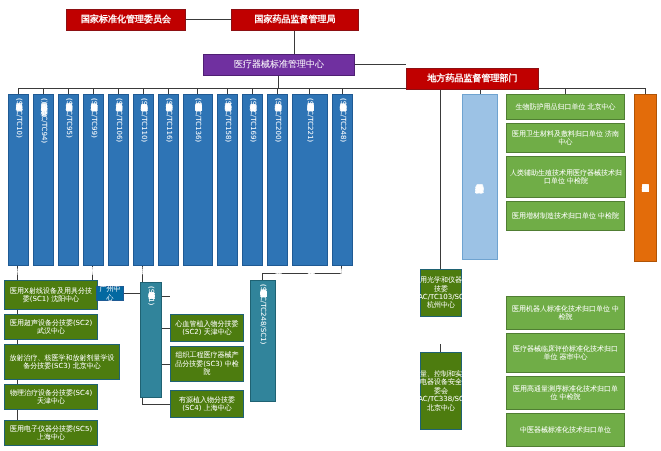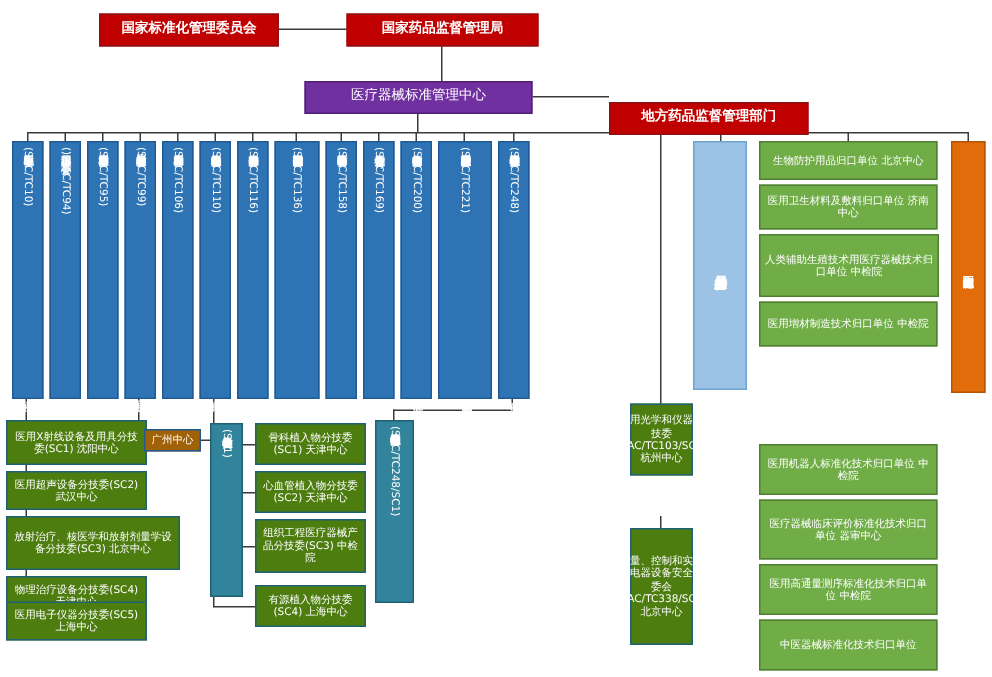--- a/index.html
+++ b/index.html
@@ -138,34 +138,31 @@
   </div>
   <div class="hbox" style="left:4px;top:314px;width:94px;height:26px">
     <div><span>医用超声设备分技委(SC2)</span> <span>武汉中心</span></div>
   </div>
   <div class="hbox" style="left:4px;top:344px;width:116px;height:36px">
     <div><span>放射治疗、核医学和放射剂量学设备分技委(SC3)</span> <span>北京中心</span></div>
   </div>
   <div class="hbox" style="left:4px;top:384px;width:94px;height:26px">
     <div><span>物理治疗设备分技委(SC4)</span> <span>天津中心</span></div>
   </div>
-  <div class="hbox" style="left:4px;top:401px;width:94px;height:26px">
+  <div class="hbox" style="left:4px;top:420px;width:94px;height:26px">
     <div><span>医用电子仪器分技委(SC5)</span> <span>上海中心</span></div>
   </div>
 
-  <div class="hbox" style="left:96px;top:286px;width:38px;height:15px;background:#a16207;border-color:#1f5a94">
+  <div class="hbox" style="left:96px;top:286px;width:28px;height:15px;background:#0369a1;border-color:#1f5a94">
     <span>广州中心</span>
   </div>
   <div class="vbox teal" style="left:140px;top:282px;width:22px;height:116px">
     <div class="vt" style="max-height:108px"><span>齿科设备与器械分技委(SC1)</span></div>
   </div>
 
-  <div class="hbox" style="left:170px;top:282px;width:74px;height:28px">
-    <div><span>骨科植入物分技委(SC1)</span> <span>天津中心</span></div>
-  </div>
   <div class="hbox" style="left:170px;top:314px;width:74px;height:28px">
     <div><span>心血管植入物分技委(SC2)</span> <span>天津中心</span></div>
   </div>
   <div class="hbox" style="left:170px;top:346px;width:74px;height:36px">
     <div><span>组织工程医疗器械产品分技委(SC3)</span> <span>中检院</span></div>
   </div>
   <div class="hbox" style="left:170px;top:390px;width:74px;height:28px">
     <div><span>有源植入物分技委(SC4)</span> <span>上海中心</span></div>
   </div>
 

